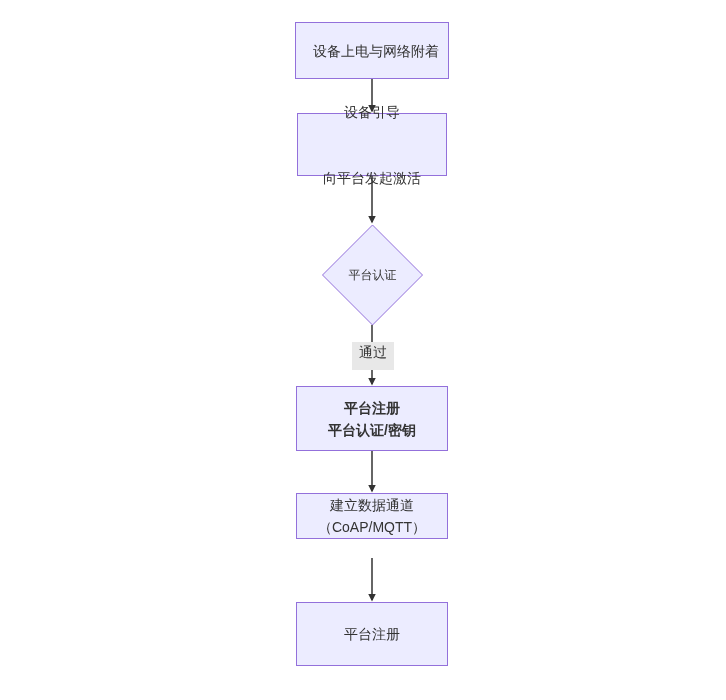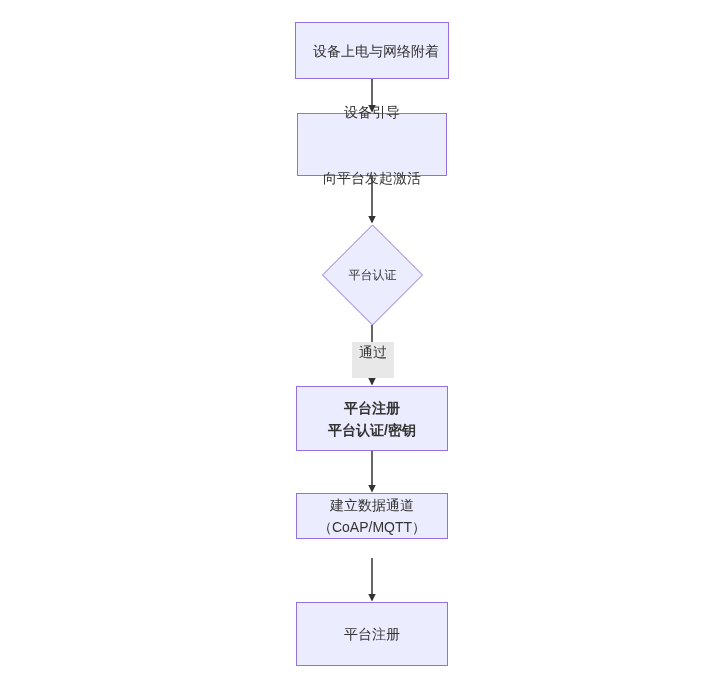--- a/index.html
+++ b/index.html
@@ -46,21 +46,21 @@
     color: #333333;
     font-size: 12px;
     line-height: 22px;
     text-align: center;
   }
   .edge-label {
     position: absolute;
     left: 352px;
     top: 342px;
     width: 42px;
-    height: 36px;
+    height: 28px;
     background: #e8e8e8;
     color: #333333;
     font-size: 14px;
     line-height: 20px;
     text-align: center;
   }
   
   .n1 { left: 295px; top: 22px;  width: 154px; height: 57px; padding-left: 8px; }
   .n2 { left: 297px; top: 113px; width: 150px; height: 63px; gap: 44px; }
   .n4 { left: 296px; top: 386px; width: 152px; height: 65px; font-weight: bold; }

